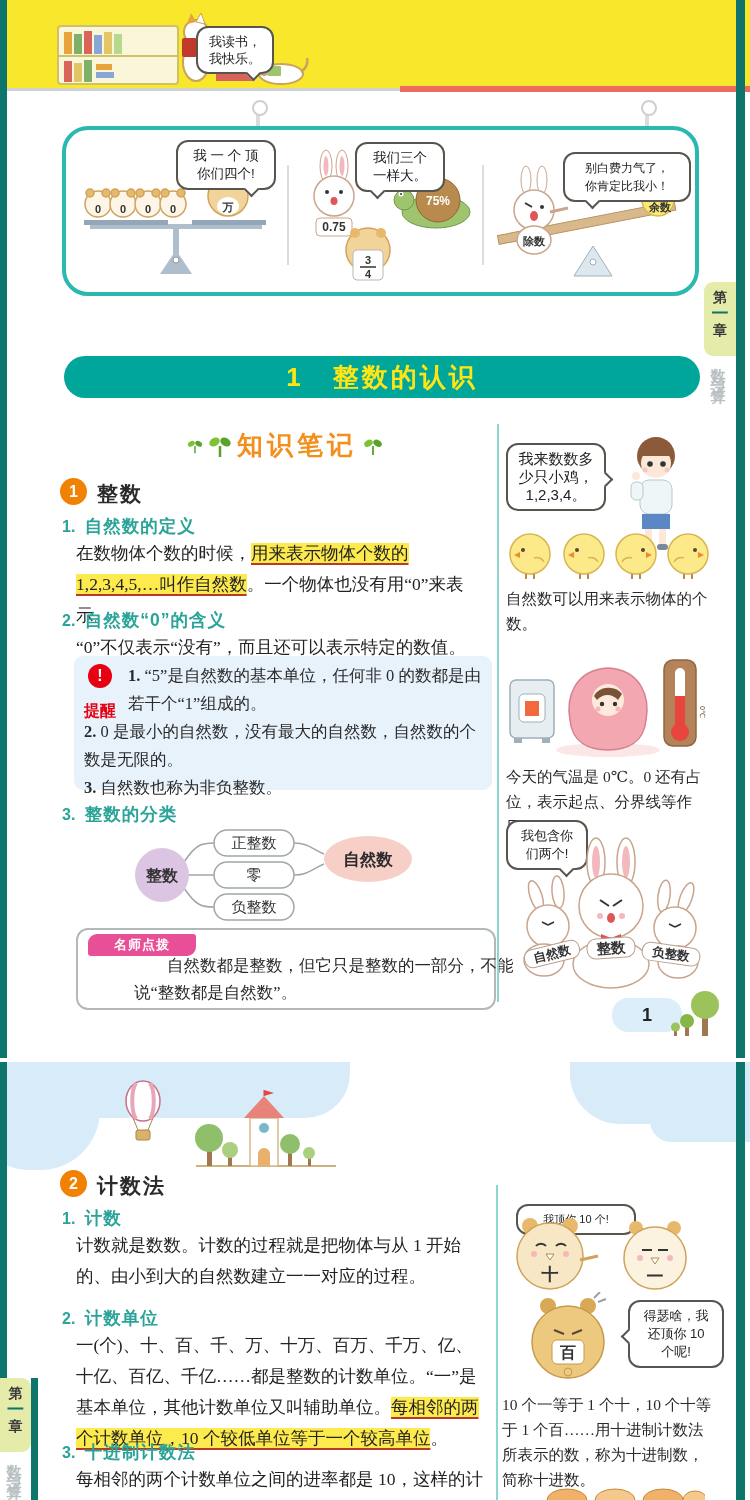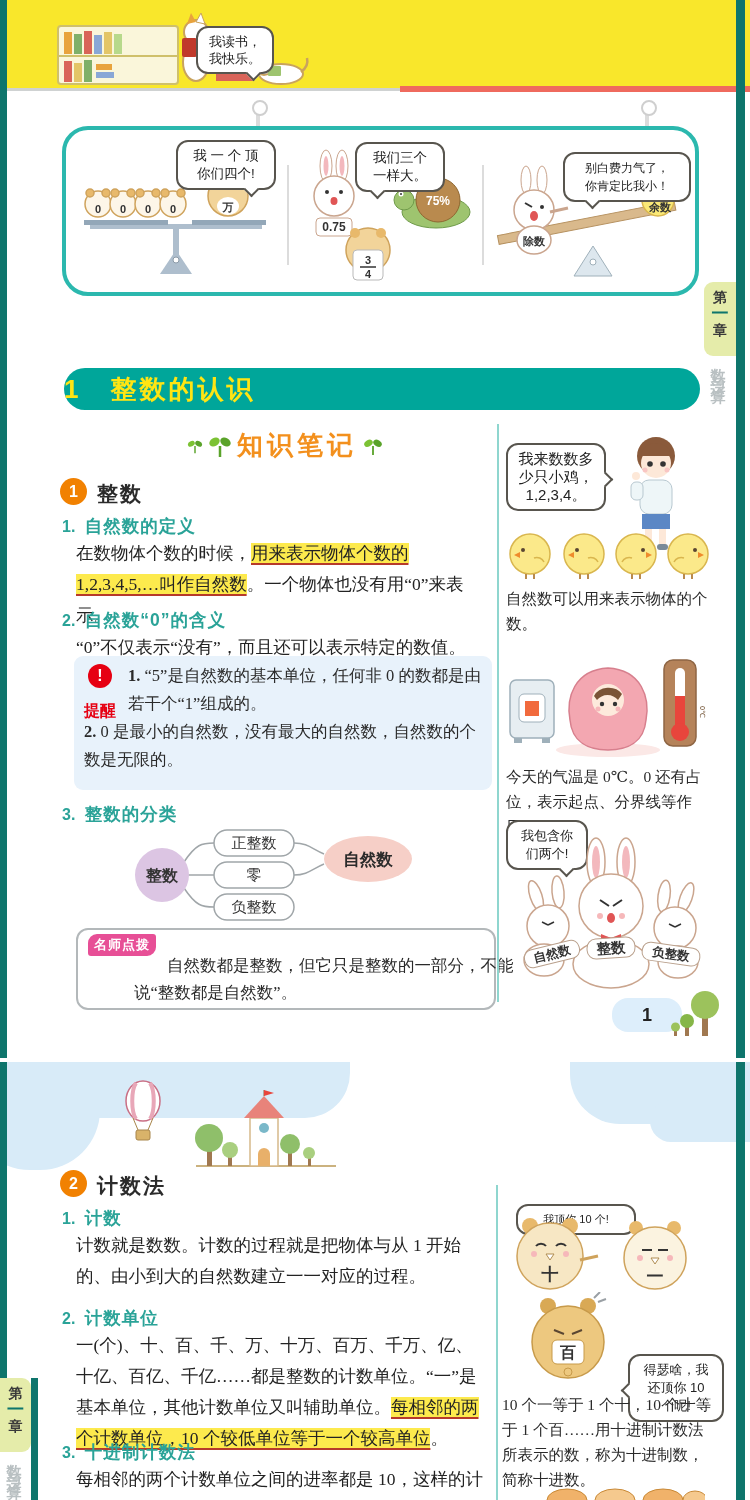--- a/index.html
+++ b/index.html
@@ -29,21 +29,21 @@
   .tail-l:after{left:-7px;top:45%;border-left:2px solid #58554e;border-bottom:2px solid #58554e;transform:rotate(45deg);}
   .tail-r:after{right:-7px;top:45%;border-right:2px solid #58554e;border-top:2px solid #58554e;transform:rotate(45deg);}
   
   .comic-box{left:62px;top:126px;width:629px;height:162px;border:4px solid #2bb8ae;border-radius:26px;background:#fff;}
   .pin-stem{width:4px;height:22px;background:#dcdcdc;border-radius:2px;}
   .pin-head{width:12px;height:12px;background:#fff;border:2px solid #cfcfcf;border-radius:50%;}
   .scene-divider{width:2px;background:#dcdcdc;}
   .svgt{font-family:"Liberation Sans","DejaVu Sans",sans-serif;}
   
   .section-banner{left:64px;top:356px;width:636px;height:42px;background:#00a69a;border-radius:21px;
-                  color:#ffe513;font-size:26px;font-weight:bold;text-align:left;line-height:42px;letter-spacing:3px;margin-top:12px;}
+                  color:#ffe513;font-size:26px;font-weight:bold;text-align:center;line-height:42px;letter-spacing:3px;}
   
   .notes-header{left:110px;top:428px;width:350px;display:flex;align-items:center;justify-content:center;gap:6px;}
   .notes-title{color:#f3901d;font-size:26px;font-weight:bold;letter-spacing:4px;}
   
   .circle-num{width:27px;height:27px;border-radius:50%;background:#f18101;color:#fff;font-weight:bold;
               font-size:16px;text-align:center;line-height:27px;}
   .sec-title{font-size:21px;font-weight:bold;color:#2b2b2b;letter-spacing:2px;}
   .subno{color:#2aa398;font-weight:bold;font-size:16px;}
   .subtitle{color:#2aa398;font-weight:bold;font-size:17.5px;margin-left:5px;letter-spacing:1px;}
   .para{font-family:"Liberation Serif","DejaVu Serif",serif;font-size:17.5px;line-height:31px;color:#232323;}
@@ -53,21 +53,21 @@
   .reminder-box{left:74px;top:656px;width:418px;height:134px;background:#e8f2fb;border-radius:9px;}
   .reminder-icon{left:80px;top:664px;width:40px;text-align:center;}
   .rem-balloon{margin:0 auto;width:24px;height:24px;background:#e60012;border-radius:50%;color:#fff;
                font-weight:bold;font-size:16px;line-height:24px;}
   .rem-label{color:#e60012;font-weight:bold;font-size:16px;margin-top:13px;}
   .rem-text{font-family:"Liberation Serif","DejaVu Serif",serif;font-size:16.5px;line-height:28px;color:#2a2a2a;}
   .rem-n{font-weight:bold;}
   
   .tips-box{left:76px;top:928px;width:416px;height:78px;border:2px solid #b3b8ba;border-radius:12px;background:#fff;}
   .tips-badge{left:88px;top:934px;background:#e74f96;color:#fff;font-size:13px;font-weight:bold;
-              padding:2px 6px;border-radius:9px 3px 9px 3px;letter-spacing:1px;}
+              padding:2px 26px;border-radius:9px 3px 9px 3px;letter-spacing:1px;}
   .tips-text{left:92px;top:952px;width:390px;font-family:"Liberation Serif","DejaVu Serif",serif;
              font-size:16.5px;line-height:27px;color:#2a2a2a;text-indent:2em;margin-left:42px;}
   
   .v-divider{width:2px;background:#8fd6cf;}
   .aside-caption{font-family:"Liberation Serif","DejaVu Serif",serif;font-size:15.5px;line-height:25px;color:#2a2a2a;}
   
   .page-cloud{left:612px;top:998px;width:70px;height:34px;background:#ddeefb;border-radius:16px;
               text-align:center;font-size:18px;font-weight:bold;color:#222;line-height:34px;}
   
   .cloud{background:#d8ebf8;}
@@ -273,20 +273,24 @@
   </div>
   <div class="abs rem-text" style="left:84px;top:662px;width:400px">
     <div style="margin-left:44px">
       <span class="rem-n">1.</span>
       <span>“5”是自然数的基本单位，任何非 0 的数都是由若干个“1”组成的。</span>
     </div>
     <div>
       <span class="rem-n">2.</span>
       <span>0 是最小的自然数，没有最大的自然数，自然数的个数是无限的。</span>
     </div>
+    <div>
+      <span class="rem-n">3.</span>
+      <span>自然数也称为非负整数。</span>
+    </div>
   </div>
 
   <div class="abs" style="left:62px;top:802px">
     <span class="subno">3.</span>
     <span class="subtitle">整数的分类</span>
   </div>
 
   <svg class="abs" style="left:130px;top:824px" width="310" height="102" viewBox="0 0 310 102">
     <g stroke="#a0a6a9" fill="none" stroke-width="1.5">
       <path d="M54,38 C66,20 72,19 84,19"></path>
@@ -521,21 +525,21 @@
   <svg class="abs" style="left:518px;top:1292px" width="100" height="96" viewBox="0 0 100 96">
     <circle cx="30" cy="14" r="8" fill="#d9a955"></circle>
       <circle cx="70" cy="14" r="8" fill="#d9a955"></circle>
     <path d="M76,6 l6,-6 M80,10 l8,-3" stroke="#9aa0a5" stroke-width="2"></path>
     <circle cx="50" cy="50" r="36" fill="#edc87f" stroke="#c79a4a" stroke-width="1.5"></circle>
     <path d="M36,38 l10,4 M64,38 l-10,4" stroke="#5a4632" stroke-width="2" fill="none"></path>
     <rect x="34" y="48" width="32" height="24" rx="5" fill="#fff" stroke="#c79a4a"></rect>
     <text class="svgt" x="50" y="66" font-size="16" font-weight="bold" fill="#333" text-anchor="middle">百</text>
     <circle cx="50" cy="80" r="4" fill="none" stroke="#c79a4a"></circle>
   </svg>
-  <div class="bubble tail-l" style="left:628px;top:1354px;width:80px;font-size:13px;line-height:18px">
+  <div class="bubble tail-l" style="left:628px;top:1300px;width:80px;font-size:13px;line-height:18px">
     <span>得瑟啥，我</span>
     <span>还顶你 10</span>
     <span>个呢!</span>
   </div>
 
   <div class="abs aside-caption" style="left:502px;top:1392px;width:212px">10 个一等于 1 个十，10 个十等于 1 个百……用十进制计数法所表示的数，称为十进制数，简称十进数。</div>
 
   <svg class="abs" style="left:545px;top:1487px" width="160" height="13" viewBox="0 0 160 13">
     <ellipse cx="22" cy="13" rx="20" ry="11" fill="#f0b26a" stroke="#c98936"></ellipse>
     <ellipse cx="70" cy="13" rx="20" ry="11" fill="#f5c98e" stroke="#c98936"></ellipse>

